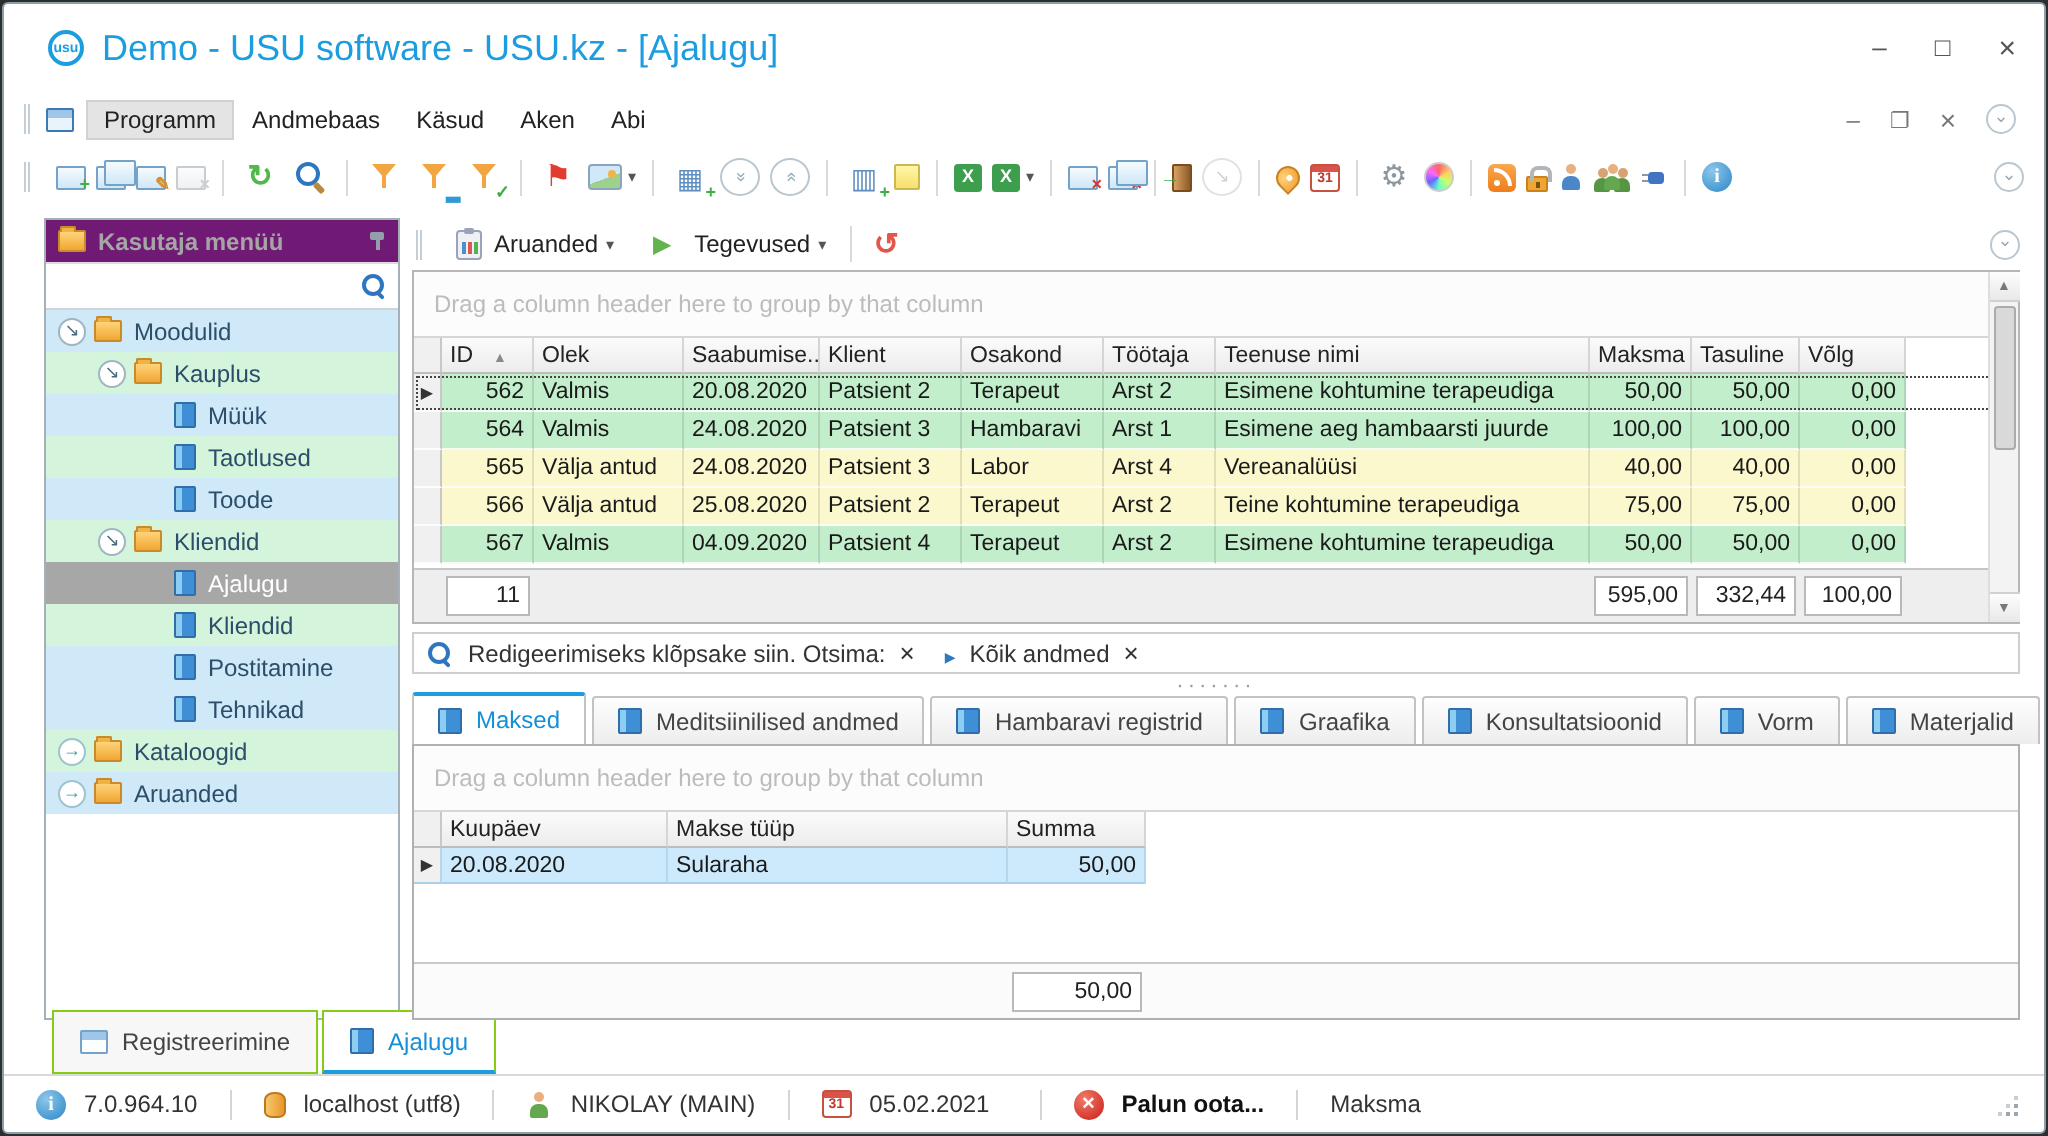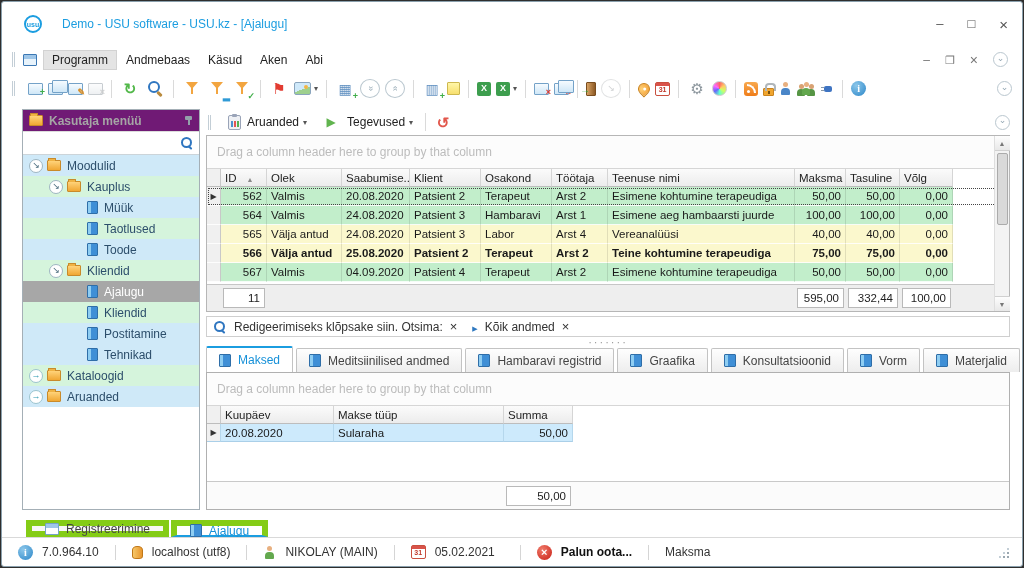--- a/index.html
+++ b/index.html
@@ -5,21 +5,21 @@
   html,body{margin:0;padding:0;width:1024px;height:568px;overflow:hidden;background:#2e2e2e;
     font-family:"Liberation Sans",sans-serif;}
   *{box-sizing:border-box;}
   .window{width:1022px;height:566px;margin:1px;background:#fff;border:1px solid #8aa0ad;
     border-radius:3px;display:flex;flex-direction:column;font-size:12px;color:#333;overflow:hidden;}
 
   
   .titlebar{height:44px;display:flex;align-items:center;padding:0 14px 0 22px;flex:0 0 auto;}
   .logo{width:18px;height:18px;border:2px solid #1b9de0;border-radius:50%;color:#1b9de0;
     font-size:7px;font-weight:bold;display:flex;align-items:center;justify-content:center;}
-  .title{color:#1b9de0;font-size:12px;margin-left:20px;white-space:nowrap;}
+  .title{color:#1b9de0;font-size:18px;margin-left:9px;white-space:nowrap;}
   .wctrls{margin-left:auto;display:flex;gap:24px;color:#555;font-size:13px;}
   .wbtn{cursor:default;line-height:1;}
   .wbtn.min::before{content:"–";} .wbtn.max::before{content:"□";} .wbtn.close::before{content:"×";font-size:15px;}
 
   
   .menubar{height:27px;display:flex;align-items:center;padding:0 14px 0 8px;flex:0 0 auto;}
   .grip{width:4px;height:15px;border-left:3px double #c3ced6;margin:0 7px 0 2px;}
   .appicon{width:14px;height:12px;border:1px solid #3c78b4;background:linear-gradient(#9fc6e8 0 4px,#e8f3fb 4px);border-radius:1px;margin-right:6px;}
   .mitem{padding:3px 9px;color:#222;}
   .mitem.active{background:#e4e4e4;border:1px solid #d2d2d2;padding:2px 8px;}
@@ -184,21 +184,21 @@
 
   .tabcontent{flex:1;border:1px solid #b0b0b0;background:#fff;display:flex;flex-direction:column;position:relative;min-height:0;}
   .pghead{display:grid;height:18px;}
   .pgrow{display:grid;height:18px;}
   .pgrow .cell{background:#cdeafc;border-bottom:1px solid #aacfe8;border-right:1px solid #b5d7ec;}
   .pgrow .cell.ind{background:#f0f0f0;}
   .pfoot{height:28px;border-top:1px solid #c9c9c9;background:#fbfbfb;display:grid;align-items:center;flex:0 0 auto;}
 
   
   .wtabs{height:27px;display:flex;align-items:flex-end;padding-left:24px;gap:2px;flex:0 0 auto;}
-  .wtab{height:17px;display:flex;align-items:center;gap:7px;padding:0 13px;border:6px solid #84cc16;
+  .wtab{height:32px;display:flex;align-items:center;gap:7px;padding:0 13px;border:1px solid #84cc16;
     background:#f7f7f7;color:#444;white-space:nowrap;margin-top:30px;}
   .wtab.active{background:#fff;color:#1590d8;border-bottom:2px solid #1b9de0;}
   .wicon{width:14px;height:12px;border:1px solid #74a2c8;background:linear-gradient(#9fc6e8 0 4px,#fdfeff 4px);border-radius:1px;}
 
   .statusbar{height:29px;border-top:1px solid #d9d9d9;display:flex;align-items:center;padding:0 12px 0 16px;
     gap:9px;flex:0 0 auto;color:#333;}
   .ssep{width:1px;height:15px;background:#d5d5d5;margin:0 7px;}
   .sbold{font-weight:bold;color:#111;}
   .sizegrip{width:13px;height:13px;position:relative;margin-left:auto;}
   .sizegrip::after{content:"";position:absolute;right:1px;bottom:1px;width:2px;height:2px;background:#9aa7b0;
@@ -486,21 +486,21 @@
               <span class="cell">Välja antud</span>
               <span class="cell">24.08.2020</span>
               <span class="cell">Patsient 3</span>
               <span class="cell">Labor</span>
               <span class="cell">Arst 4</span>
               <span class="cell">Vereanalüüsi</span>
               <span class="cell num">40,00</span>
               <span class="cell num">40,00</span>
               <span class="cell num">0,00</span>
             </div>
-            <div class="grow c-yellow" style="grid-template-columns: 14px 46px 75px 68px 71px 71px 56px 187px 51px 54px 53px; font-weight: bold;">
+            <div class="grow c-yellow" style="grid-template-columns: 14px 46px 75px 68px 71px 71px 56px 187px 51px 54px 53px;">
               <span class="cell ind"></span>
               <span class="cell num">566</span>
               <span class="cell">Välja antud</span>
               <span class="cell">25.08.2020</span>
               <span class="cell">Patsient 2</span>
               <span class="cell">Terapeut</span>
               <span class="cell">Arst 2</span>
               <span class="cell">Teine kohtumine terapeudiga</span>
               <span class="cell num">75,00</span>
               <span class="cell num">75,00</span>

